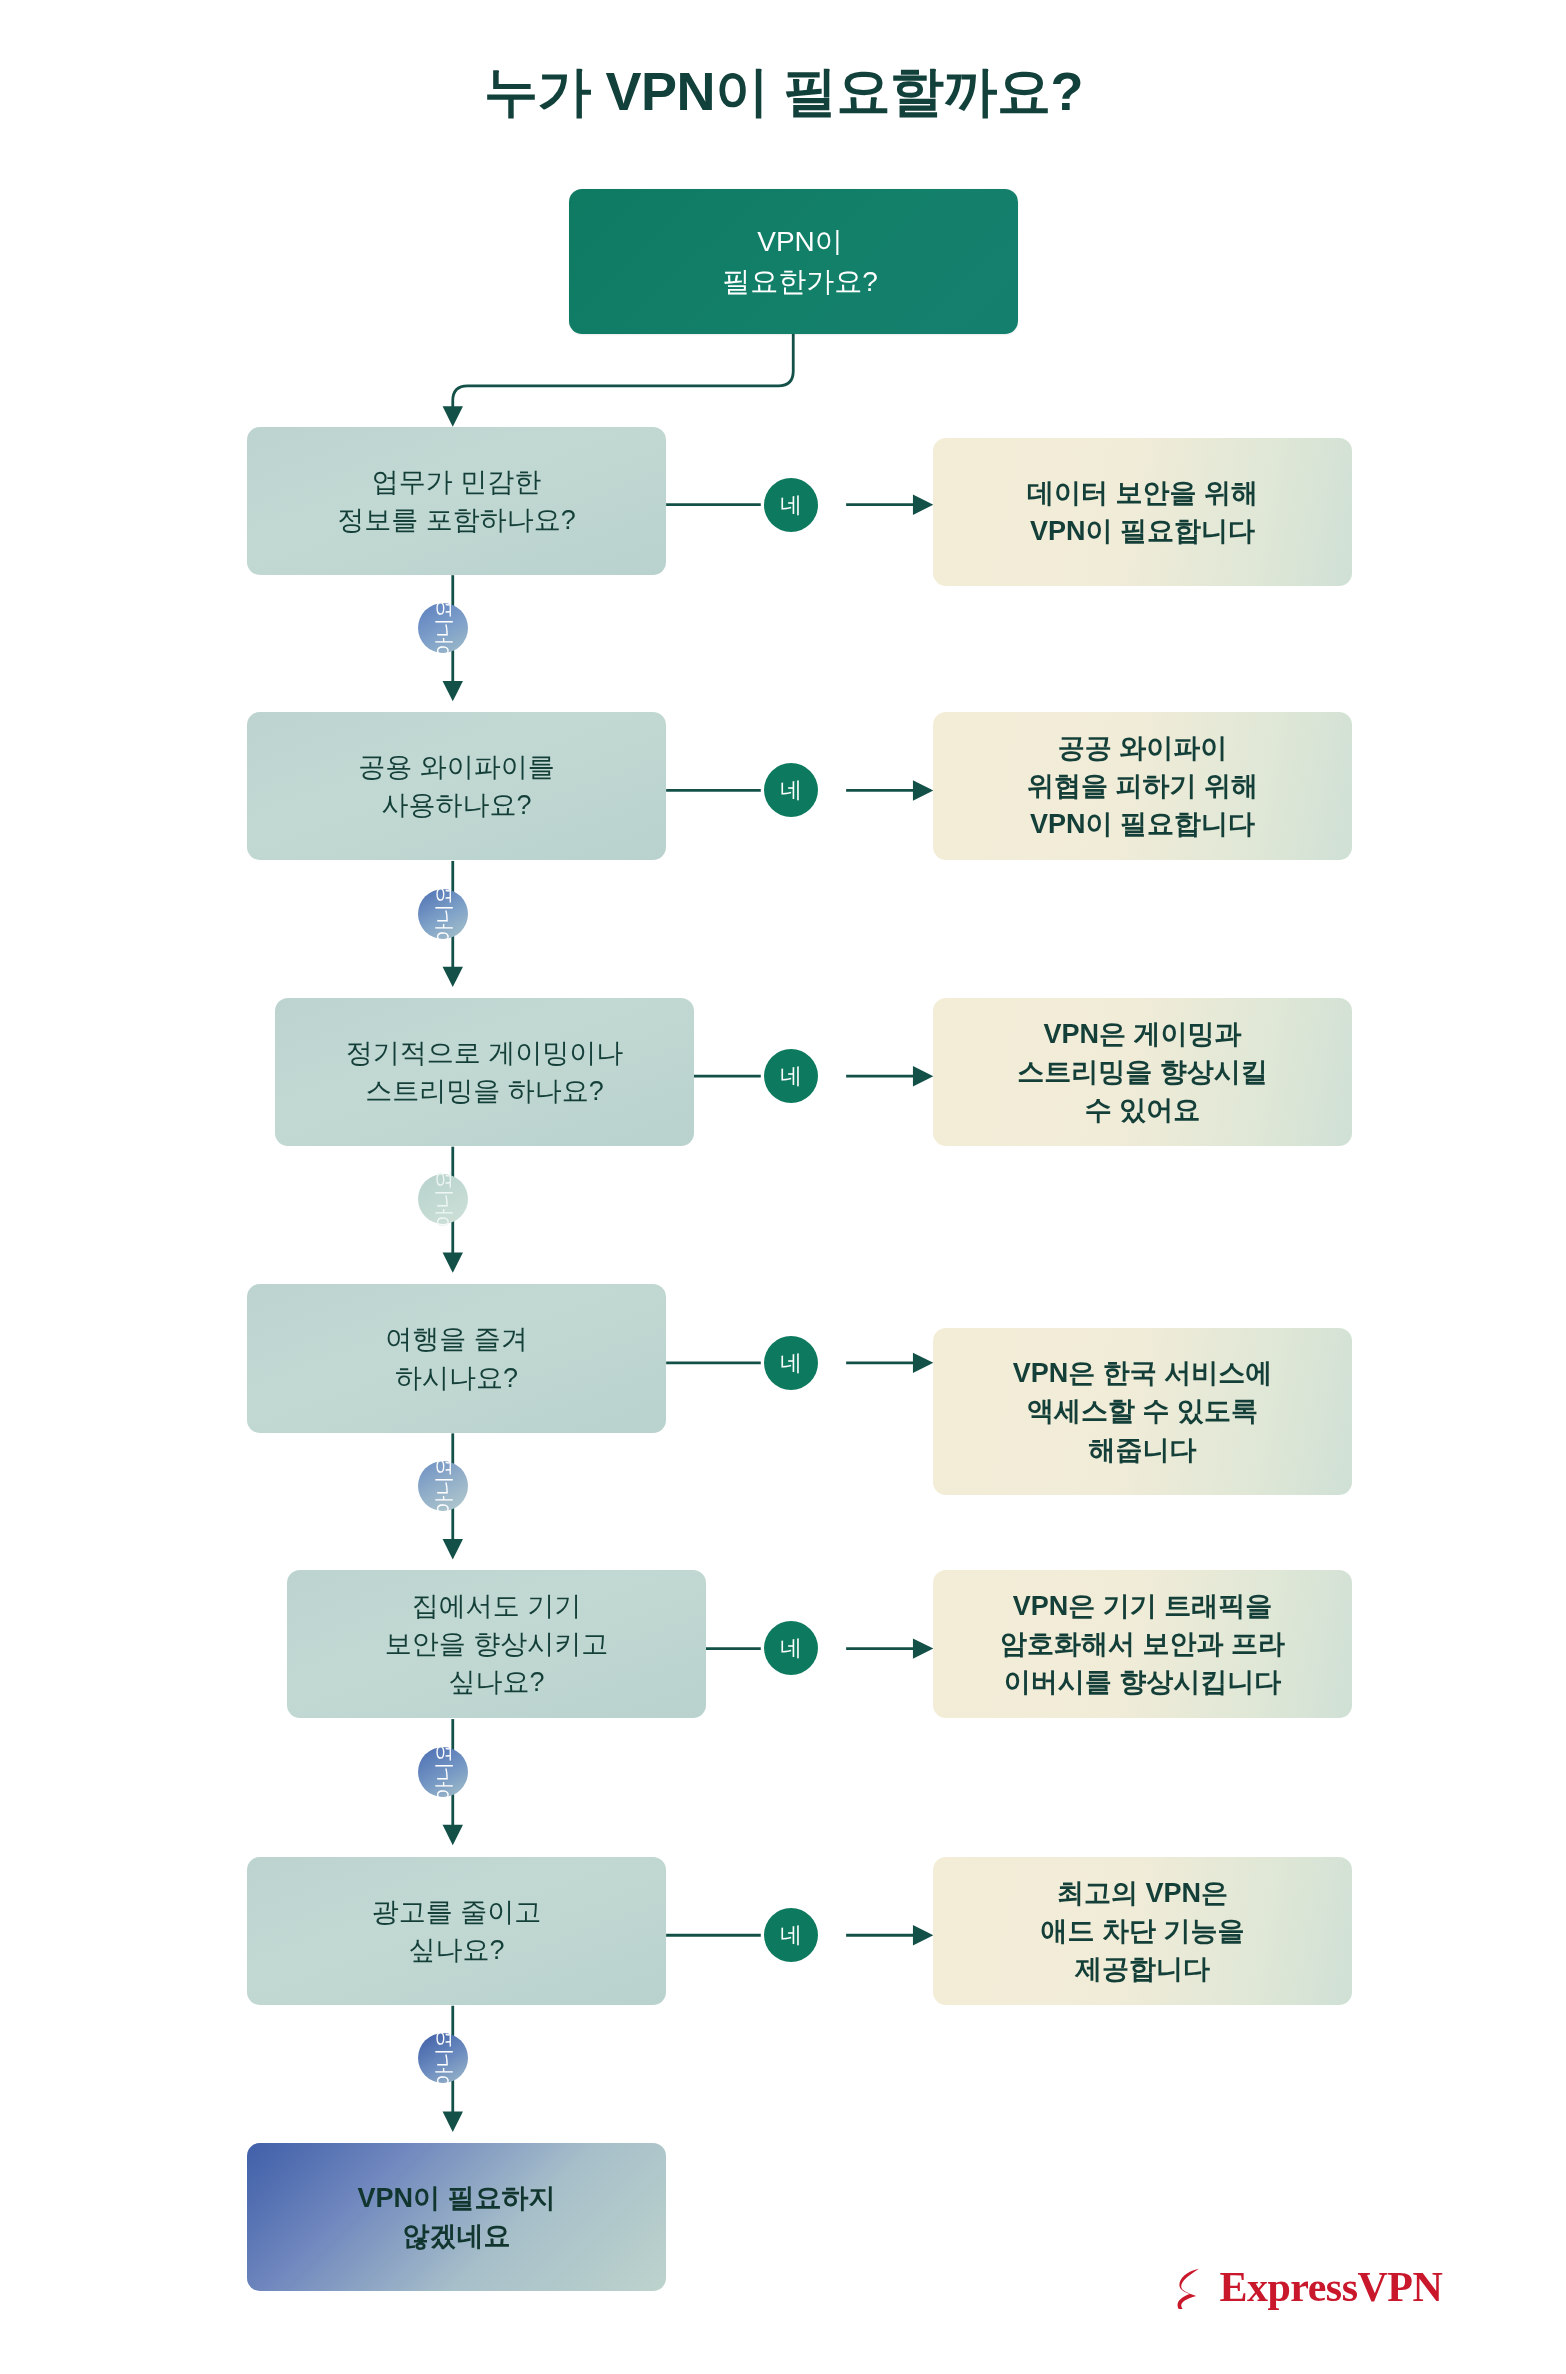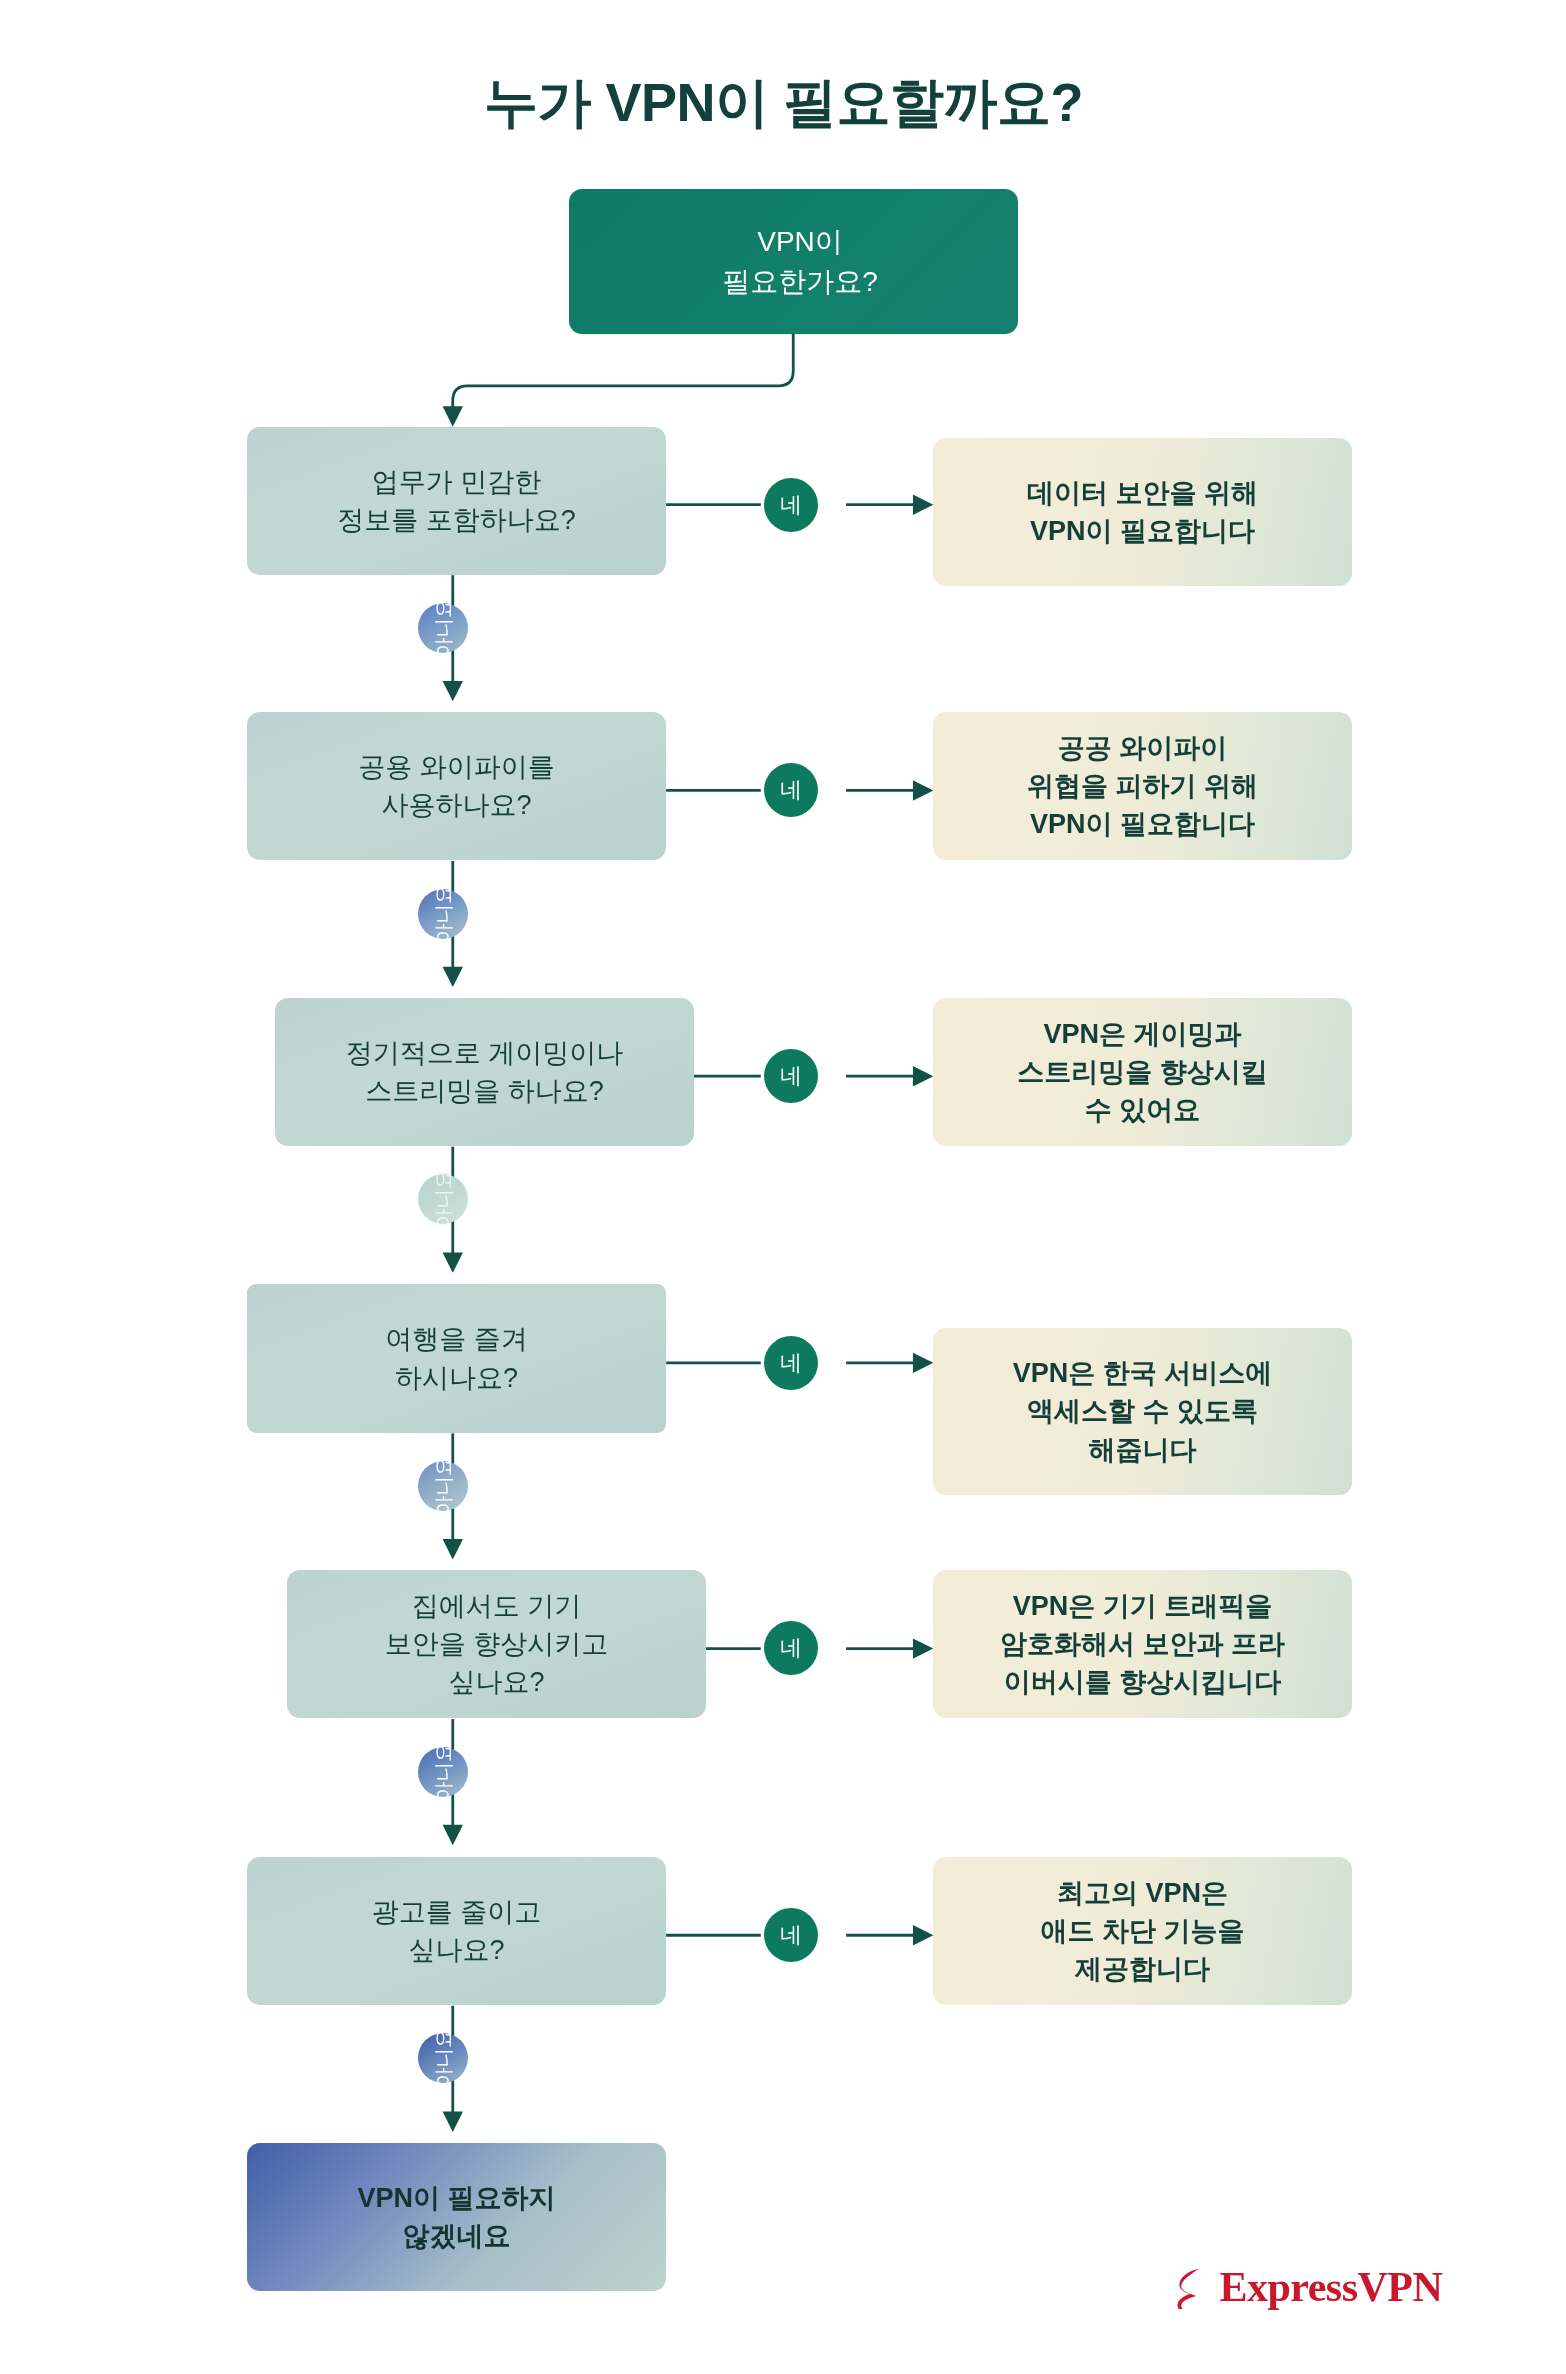--- a/index.html
+++ b/index.html
@@ -19,21 +19,21 @@
     position: absolute;
     left: 0; top: 0;
     width: 1567px;
     height: 2375px;
   }
 
   
   .title {
     position: absolute;
     left: 0;
-    top: 67px;
+    top: 56px;
     width: 1567px;
     text-align: center;
     font-size: 54px;
     font-weight: 700;
     letter-spacing: -0.5px;
     color: #12403a;
   }
 
   
   .node {
@@ -238,21 +238,21 @@
   <div class="yes-badge" style="left:764px; top:1049px;">
     <span>네</span>
   </div>
   <div class="node node-a" style="left:933px; top:998px; width:419px; height:148px;">
     <span>VPN은 게이밍과<br>스트리밍을 향상시킬<br>수 있어요</span>
   </div>
   <div class="no-badge nb3" style="left:418px; top:1174px;">
     <span class="vt">아니요</span>
   </div>
 
-  <div class="node node-q" style="left:247px; top:1284px; width:419px; height:149px;border-radius:9px;">
+  <div class="node node-q" style="left:247px; top:1284px; width:419px; height:149px;">
     <span>여행을 즐겨<br>하시나요?</span>
   </div>
   <div class="yes-badge" style="left:764px; top:1336px;">
     <span>네</span>
   </div>
   <div class="node node-a" style="left:933px; top:1284px; width:419px; height:167px;margin-top:44px;">
     <span>VPN은 한국 서비스에<br>액세스할 수 있도록<br>해줍니다</span>
   </div>
   <div class="no-badge nb4" style="left:418px; top:1461px;">
     <span class="vt">아니요</span>

